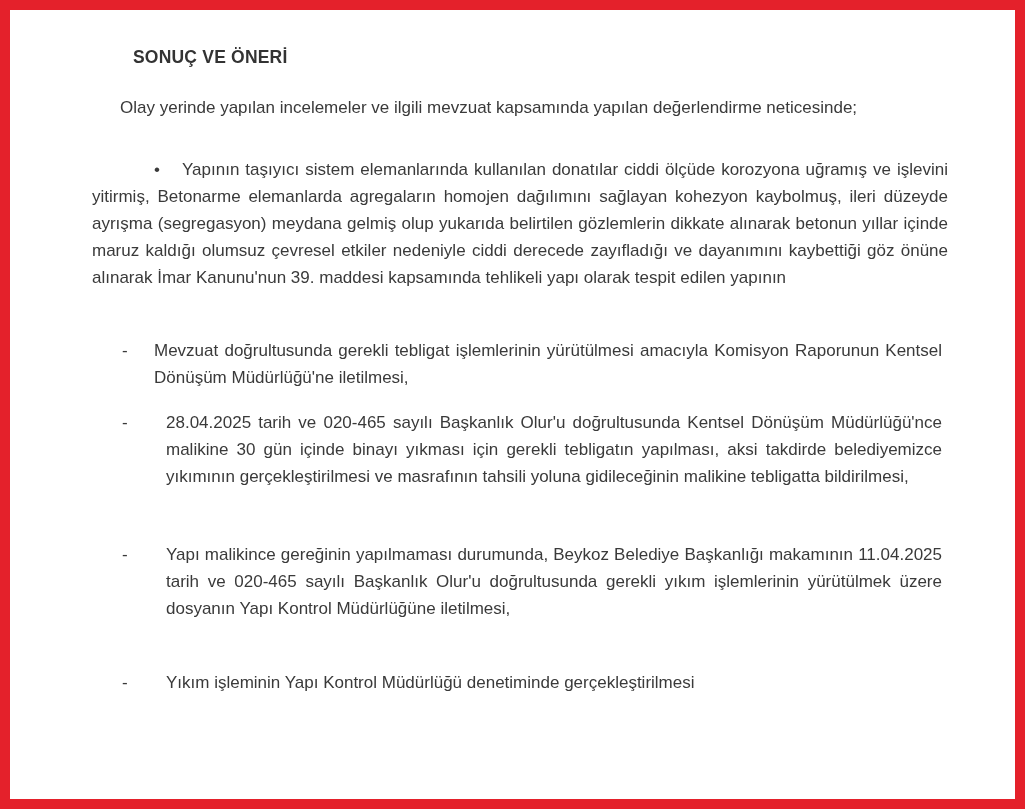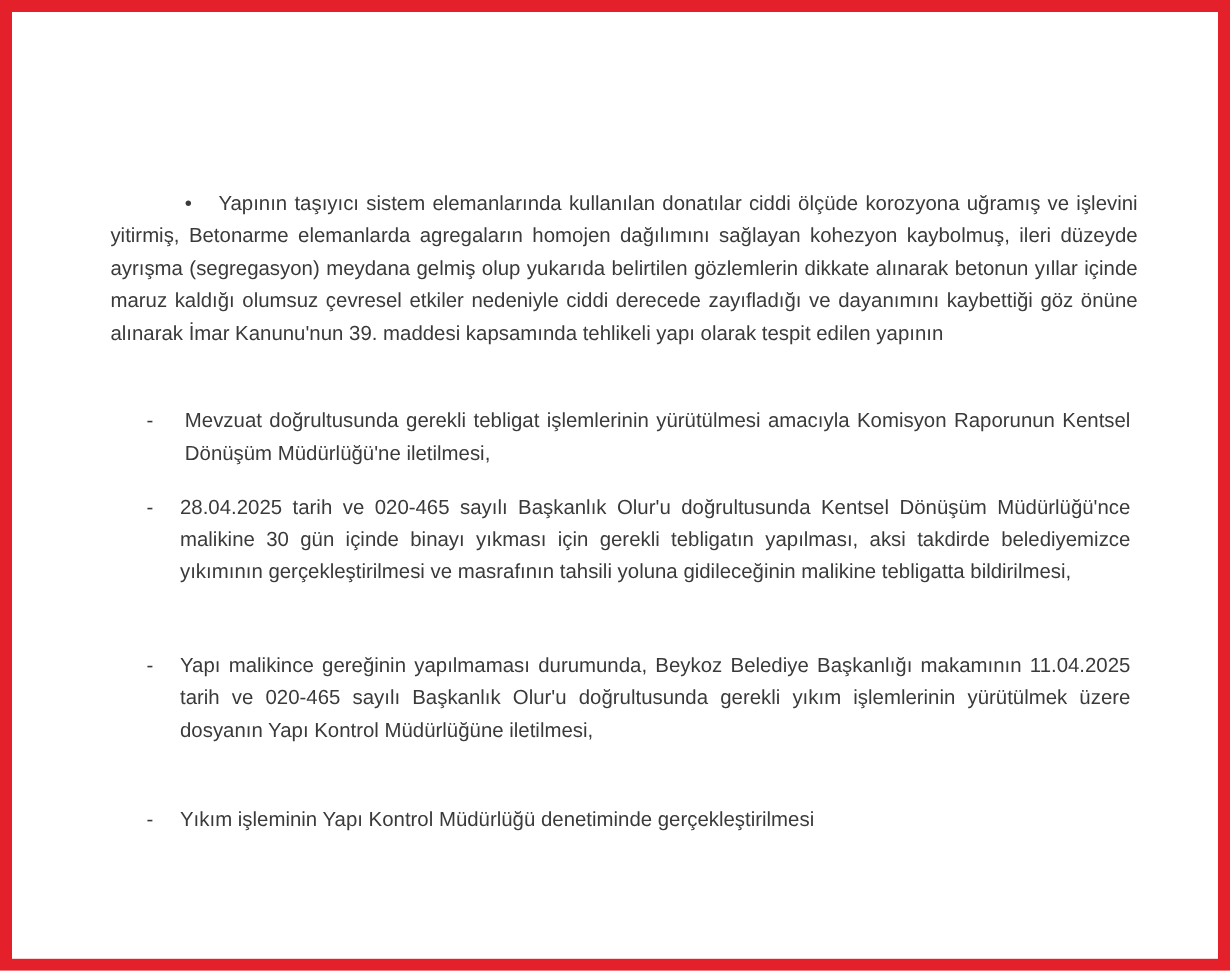--- a/index.html
+++ b/index.html
@@ -59,21 +59,21 @@
     position: absolute;
     left: 112px;
     width: 820px;
   }
   .dash-item .dash {
     position: absolute;
     left: 0;
     top: 0;
   }
   .dash-item .dash-text {
-    margin-left: 28px;
+    margin-left: 44px;
     text-align: justify;
   }
   .dash-item.first .dash-text {
     margin-left: 32px;
   }
   .item-1 { top: 327px; }
   .item-2 { top: 399px; }
   .item-3 { top: 531px; }
   .item-4 { top: 659px; }
   .closing {
@@ -90,21 +90,23 @@
     margin: 0;
     text-align: justify;
   }
 </style>
 </head>
 <body>
 
 <div class="page">
   <div class="doc">
 
+    <h1 class="title">SONUÇ VE ÖNERİ</h1>
 
+    <p class="intro">Olay yerinde yapılan incelemeler ve ilgili mevzuat kapsamında yapılan değerlendirme neticesinde;</p>
 
     <div class="bullet-para">
       <span class="bullet">•</span><span>Yapının taşıyıcı sistem elemanlarında kullanılan donatılar ciddi ölçüde korozyona uğramış ve işlevini yitirmiş,  Betonarme elemanlarda agregaların homojen dağılımını sağlayan kohezyon  kaybolmuş, ileri düzeyde ayrışma (segregasyon) meydana gelmiş olup yukarıda belirtilen gözlemlerin dikkate alınarak betonun yıllar içinde maruz kaldığı olumsuz çevresel etkiler nedeniyle ciddi derecede zayıfladığı ve dayanımını kaybettiği göz önüne alınarak İmar Kanunu'nun 39. maddesi kapsamında tehlikeli yapı olarak tespit edilen yapının</span>
     </div>
 
     <div class="dash-item first item-1">
       <span class="dash">-</span>
       <div class="dash-text">Mevzuat doğrultusunda gerekli tebligat işlemlerinin yürütülmesi amacıyla Komisyon Raporunun Kentsel Dönüşüm Müdürlüğü'ne iletilmesi,</div>
     </div>
 

